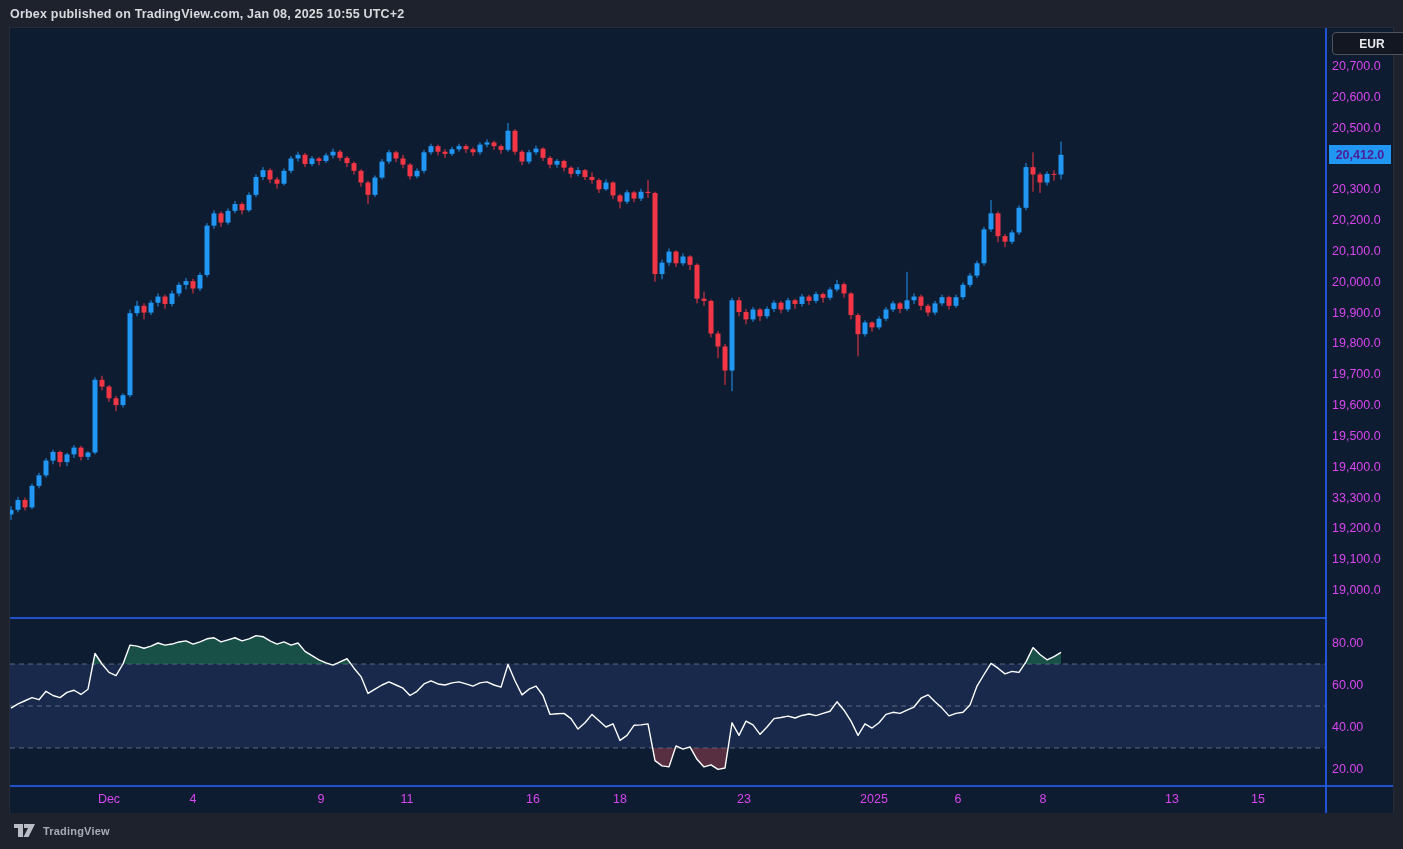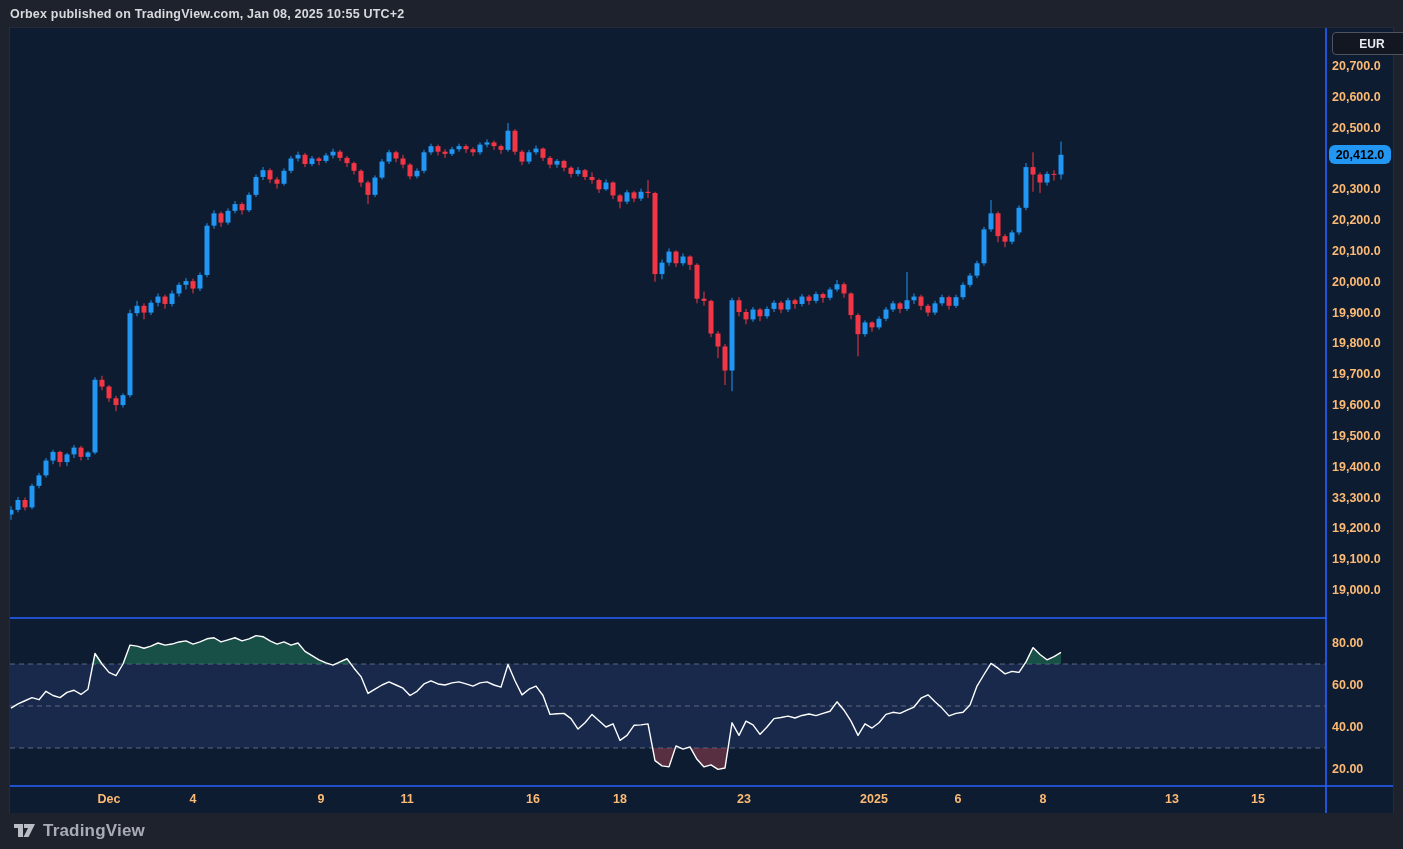--- a/index.html
+++ b/index.html
@@ -5,34 +5,34 @@
   * { margin: 0; padding: 0; box-sizing: border-box; }
   html,body { width:1403px; height:849px; background:#1e222d; overflow:hidden;
     font-family:"Liberation Sans", sans-serif; }
   .topbar { position:absolute; left:0; top:0; width:1403px; height:28px;
     background:#1e222d; display:flex; align-items:center;text-align:right; }
   .topbar-title { margin-left:10px; color:#d9dadd; font-size:12.5px; font-weight:bold; letter-spacing:.2px; }
   .panel { position:absolute; left:10px; top:28px; width:1383px; height:785px;
     background:#0d1c31; outline:1px solid #262b38; }
   .panel svg { position:absolute; left:0; top:0; }
   .axis-labels { position:absolute; left:0; top:0; width:100%; height:100%; pointer-events:none; }
-  .tick-label { position:absolute; color:#fdba74; font-size:12.5px; font-weight:bold;
+  .tick-label { position:absolute; color:#d946ef; font-size:12.5px; font-weight:normal;
     white-space:nowrap; line-height:16px; }
   .time-label { transform:translateX(-50%); }
   .currency-btn { position:absolute; left:1322px; top:4px; width:80px; height:23px;
     background:#131722; border:1px solid #50535e; border-radius:4px; color:#e8eaee;
     font-size:12px; font-weight:bold; display:flex; align-items:center; justify-content:center;
     cursor:pointer; }
   .last-price-tag { position:absolute; left:1319px; top:118px; width:62px; height:19px;
-    border-radius:6px; color:#000000; font-size:12.5px; font-weight:bold;
+    border-radius:0; color:#4c1d95; font-size:12.5px; font-weight:bold;
     display:flex; align-items:center; justify-content:center; }
   .bottombar { position:absolute; left:0; top:813px; width:1403px; height:36px;
     background:#1e222d; display:flex; align-items:center; }
   .brand { display:flex; align-items:center; margin-left:14px; cursor:pointer; }
-  .brand-text { color:#a9acb5; font-size:17px; font-weight:bold; margin-left:7px; letter-spacing:.2px; }
+  .brand-text { color:#a9acb5; font-size:11px; font-weight:bold; margin-left:7px; letter-spacing:.2px; }
 </style>
 </head>
 <body>
 
 <div class="topbar">
   <span class="topbar-title">Orbex published on TradingView.com, Jan 08, 2025 10:55 UTC+2</span>
 </div>
 
 <div class="panel">
   <svg id="chart-svg" width="1383" height="785">

